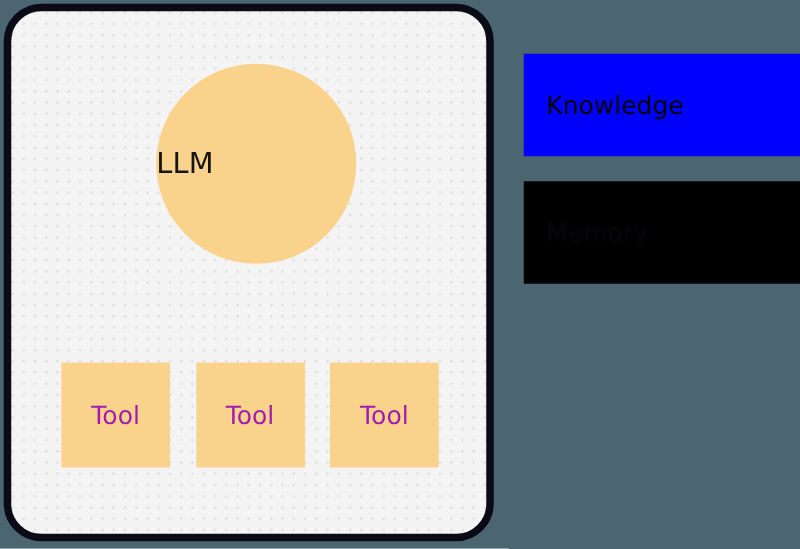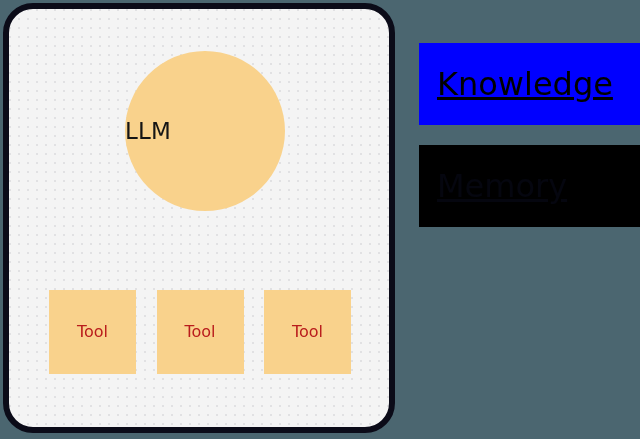--- a/index.html
+++ b/index.html
@@ -69,22 +69,22 @@
   }
   .tool-node {
     width: 87px;
     height: 84px;
     background: #f9d28c;
     display: flex;
     align-items: center;
     justify-content: center;
   }
   .tool-label {
-    font-size: 16px;
-    color: #b91c1c;
+    font-size: 20px;
+    color: #a21caf;
     line-height: 1;
   }
 
   
   .side-panel {
     position: absolute;
     left: 419px;
     width: 225px;
     height: 82px;
     display: flex;
@@ -94,23 +94,22 @@
   }
   .panel-knowledge {
     top: 43px;
     background: #0000ff;
   }
   .panel-memory {
     top: 145px;
     background: #000000;
   }
   .panel-label {
-    font-size: 32px;
+    font-size: 20px;
     line-height: 1;
-    text-decoration: underline;
   }
   .panel-knowledge .panel-label { color: #000000; }
   .panel-memory  .panel-label { color: #05060f; }
 </style>
 </head>
 <body>
 
 <div id="canvas">
 
   <div class="agent-card">

